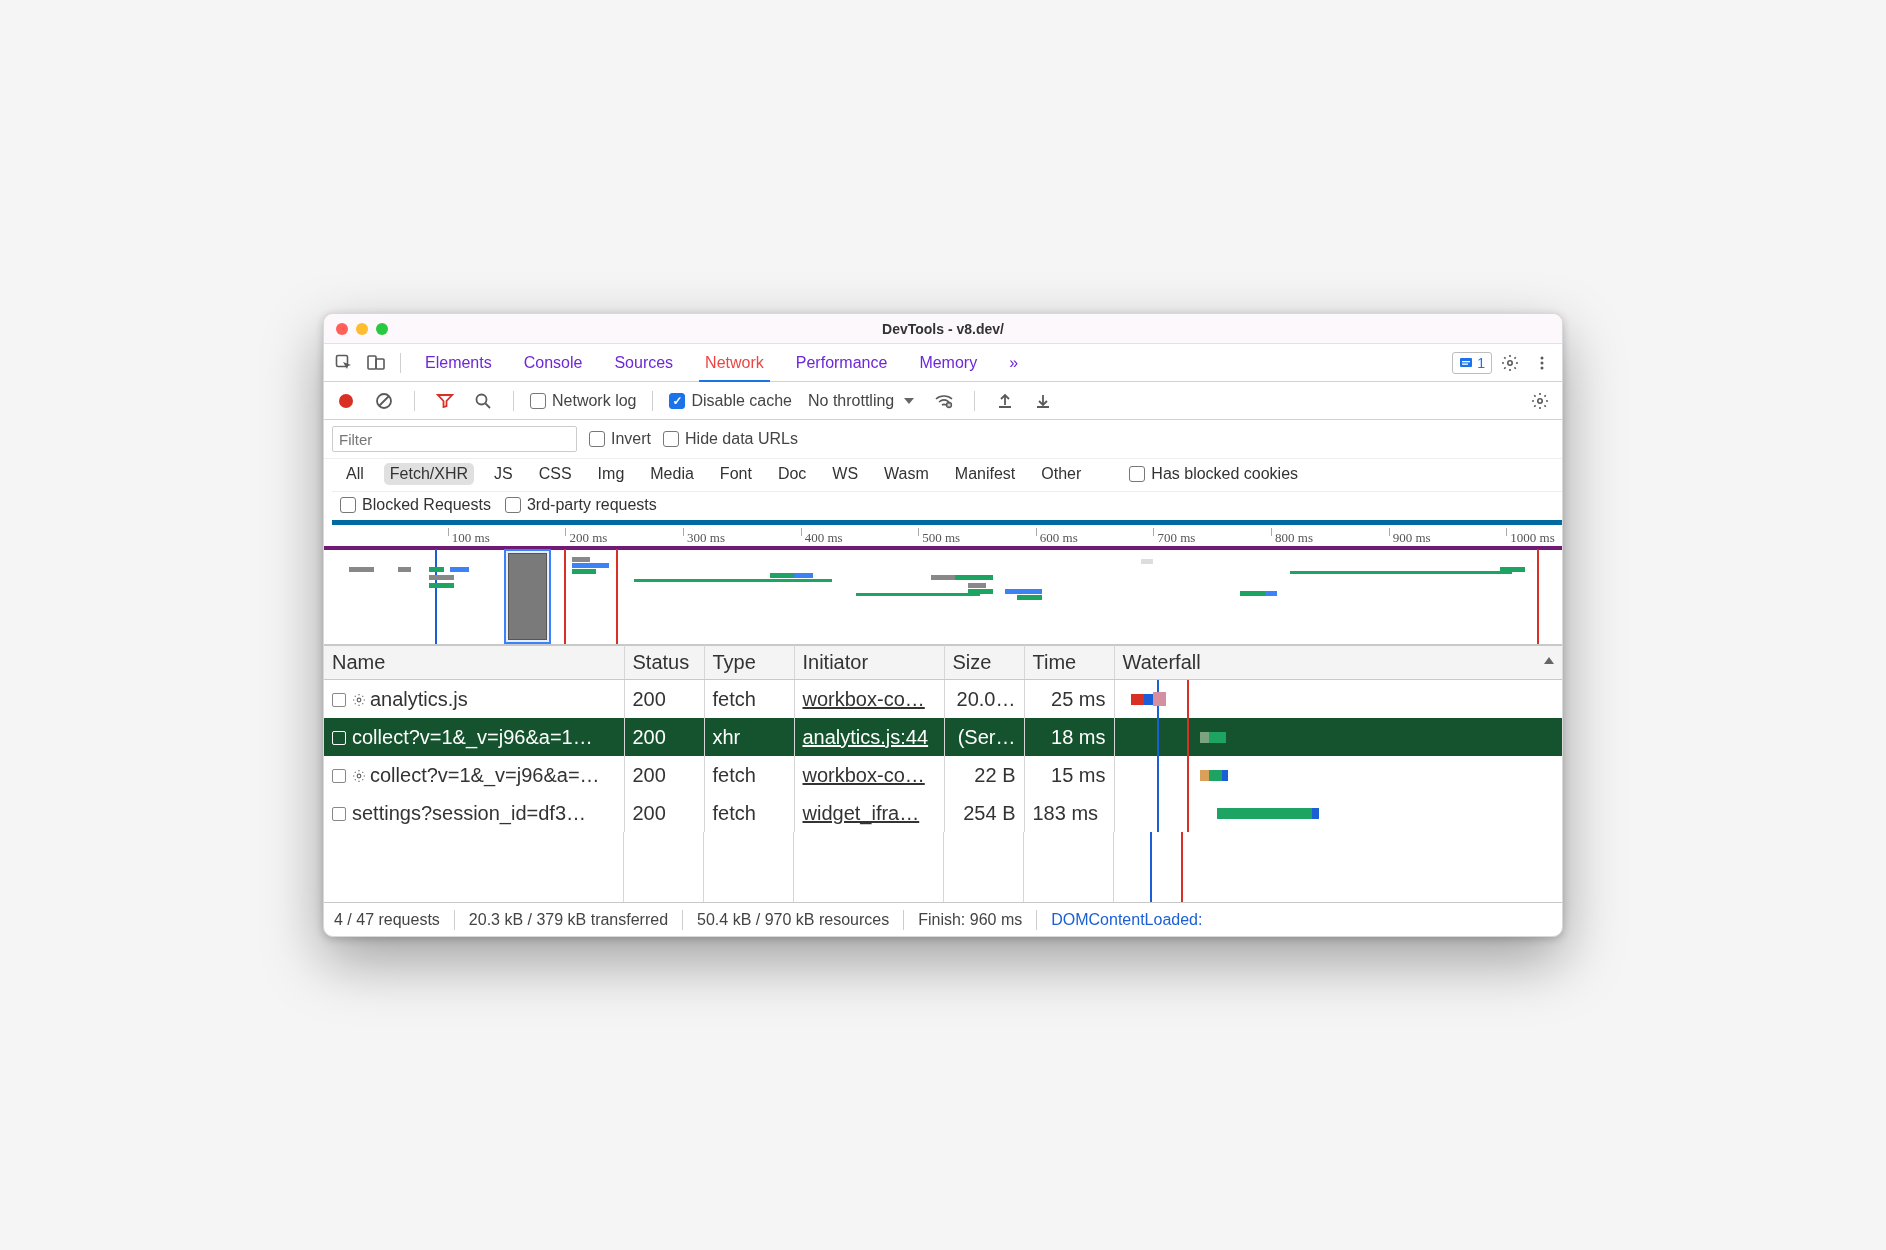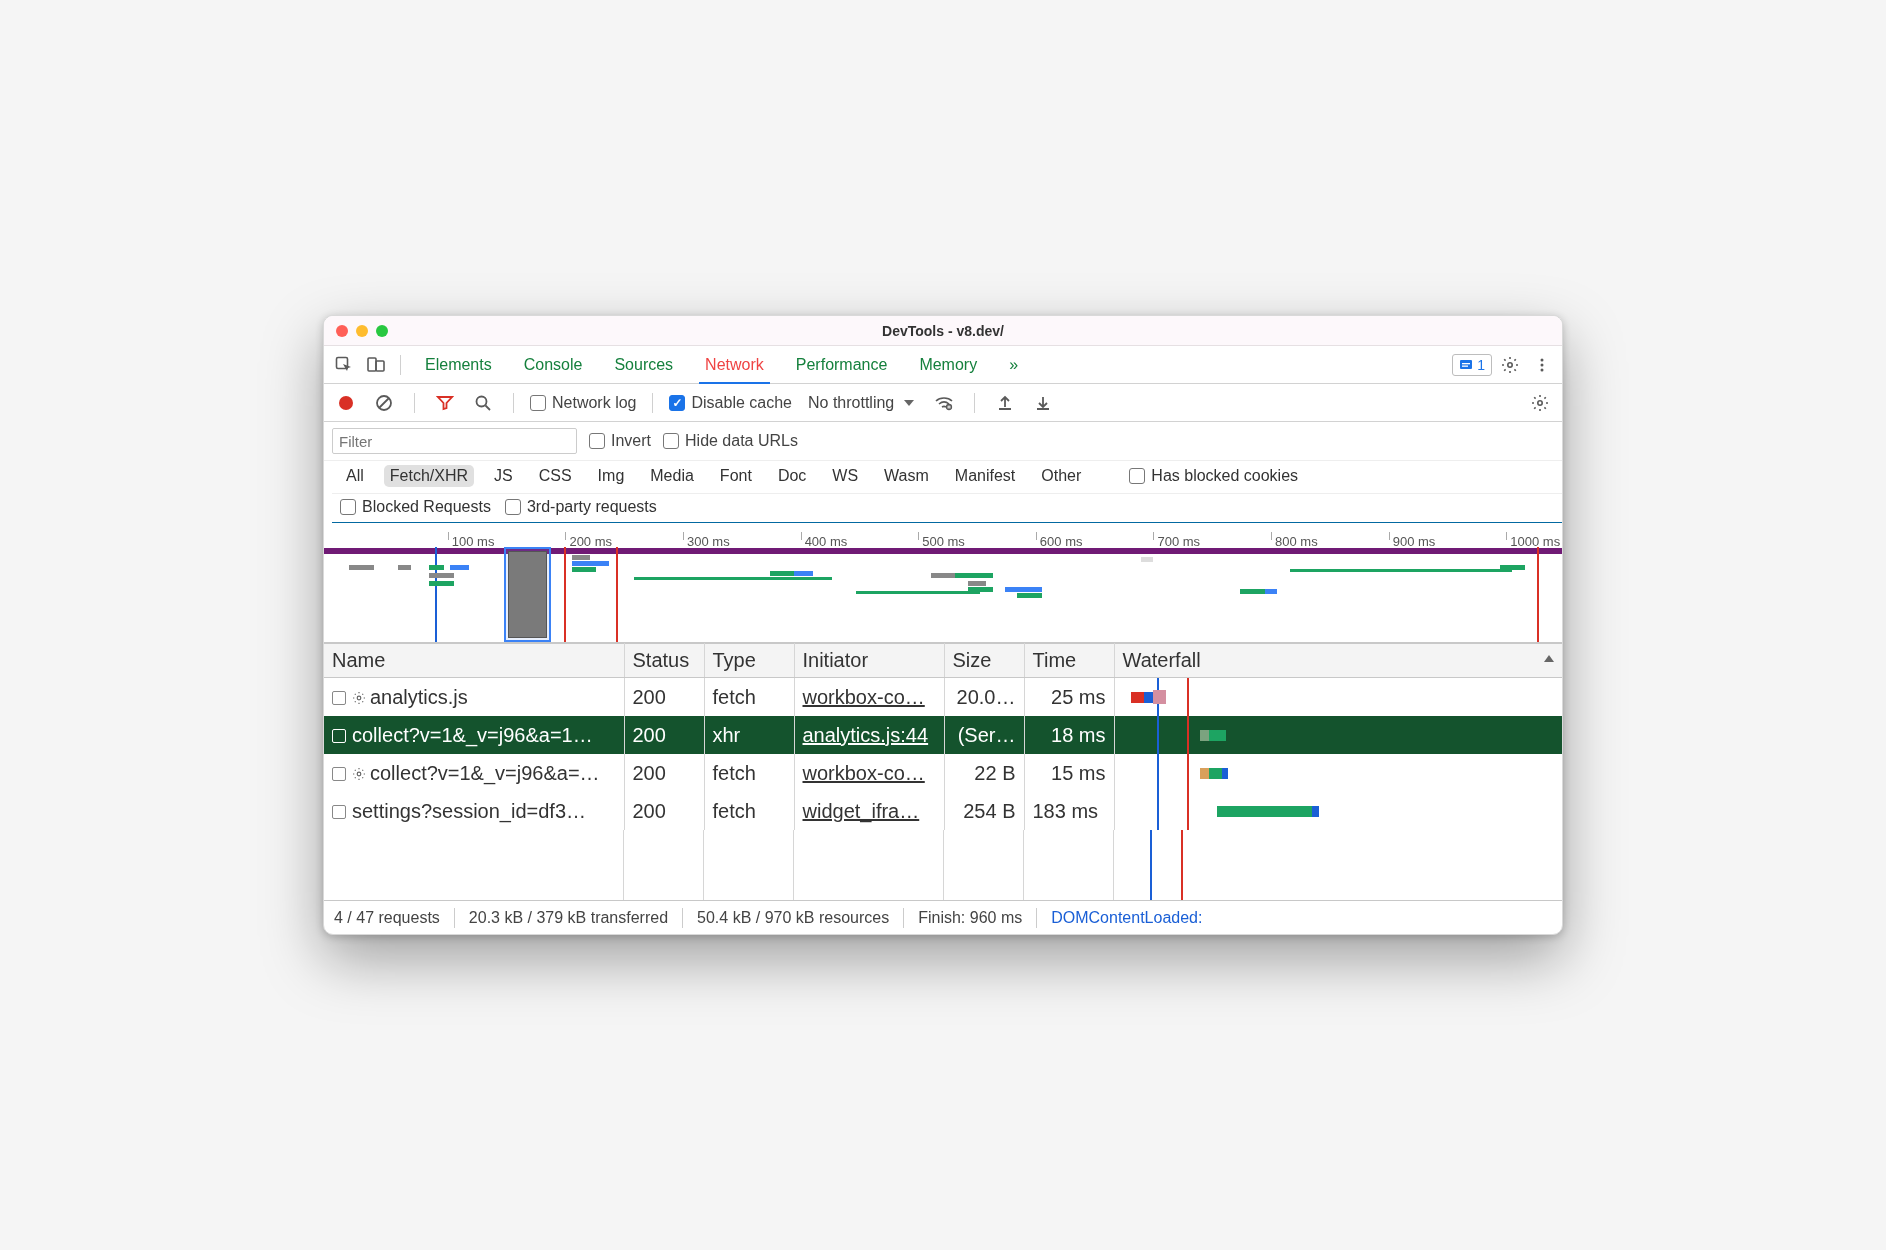--- a/index.html
+++ b/index.html
@@ -41,21 +41,21 @@
   display: flex;
   align-items: center;
   border-bottom: 1px solid #d2d2d2;
   padding: 0 6px;
   gap: 4px;
   font-size: 16px;
   color: #555;
 }
 .ico-btn { width: 28px; height: 28px; display: flex; align-items: center; justify-content: center; color: #5a5a5a; cursor: pointer; border-radius: 3px; }
 .divider { width: 1px; height: 20px; background: #d0d0d0; margin: 0 6px; }
-.tab { padding: 0 14px; height: 100%; display: flex; align-items: center; cursor: pointer; color: #15803d; position: relative; }
+.tab { padding: 0 14px; height: 100%; display: flex; align-items: center; cursor: pointer; color: #6d28d9; position: relative; }
 .tab.active { color: #ef4444; }
 .tab.active::after { content: ""; position: absolute; left: 8px; right: 8px; bottom: -1px; height: 2px; background: #1a73e8; }
 .spacer { flex: 1; }
 .issue-badge { display:flex;align-items:center;gap:4px;border:1px solid #bdbdbd;border-radius:3px;padding:2px 6px;color:#1a73e8;font-size:14px;}
 
 .toolbar {
   height: 38px;
   display: flex; align-items: center;
   border-bottom: 1px solid #d2d2d2;
   padding: 0 8px; gap: 10px;
@@ -69,21 +69,21 @@
 .tri { width:0;height:0;border-left:5px solid transparent;border-right:5px solid transparent;border-top:6px solid #666;display:inline-block;margin-left:8px;}
 
 .filterrow { display:flex;align-items:center;gap:12px;padding:6px 8px;border-bottom:1px solid #eee;font-size:16px;color:#444;flex-wrap:wrap;}
 .filter-input { width:245px;height:26px;border:1px solid #ccc;border-radius:2px;padding:2px 6px;font-size:15px;color:#888;background:#fff;}
 .pillrow { display:flex;align-items:center;gap:14px;padding:4px 8px 6px;font-size:16px;color:#333;border-bottom:1px solid #eee;flex-wrap:wrap;margin-left:8px;}
 .pill { padding:2px 6px;border-radius:5px;cursor:pointer;}
 .pill.sel { background:#e0e0e0;}
 .chkline{display:flex;align-items:center;gap:6px;cursor:pointer;}
 
 .overview { height:120px;border-bottom:1px solid #c8c8c8;position:relative;background:#fff;}
-.ov-ticks{position:absolute;top:9px;left:0;right:0;height:22px;border-bottom:6px solid #701a75;}
+.ov-ticks{position:absolute;top:3px;left:0;right:0;height:22px;border-bottom:4px solid #701a75;font-family:Liberation Serif, serif;}
 .ov-tick{position:absolute;top:0;height:100%;font-size:13px;color:#555;}
 .ov-tick .ln{position:absolute;left:0;top:0;width:1px;height:8px;background:#aaa;}
 .ov-tick .lb{position:absolute;left:4px;top:2px;white-space:nowrap;}
 .ov-sel{position:absolute;top:24px;bottom:0;border:2px solid #3b82f6;background:rgba(100,149,237,0.15);}
 .ov-canvas{position:absolute;top:24px;left:0;right:0;bottom:0;}
 .vl{position:absolute;top:24px;bottom:0;width:2px;}
 .vl.blue{background:#1a5fd6;}
 .vl.red{background:#d93025;}
 .hb{position:absolute;height:5px;}
 
@@ -259,21 +259,21 @@
     <span class="pill">WS</span>
     <span class="pill">Wasm</span>
     <span class="pill">Manifest</span>
     <span class="pill">Other</span>
     <span style="width:14px"></span>
     <label class="chkline">
         <span class="chk"></span>
         <span>Has blocked cookies</span>
       </label>
   </div>
-  <div class="pillrow" style="border-bottom:1px solid #0369a1">
+  <div class="pillrow" style="border-bottom:5px solid #0369a1">
     <label class="chkline">
         <span class="chk"></span>
         <span>Blocked Requests</span>
       </label>
     <label class="chkline">
         <span class="chk"></span>
         <span>3rd-party requests</span>
       </label>
   </div>
 

